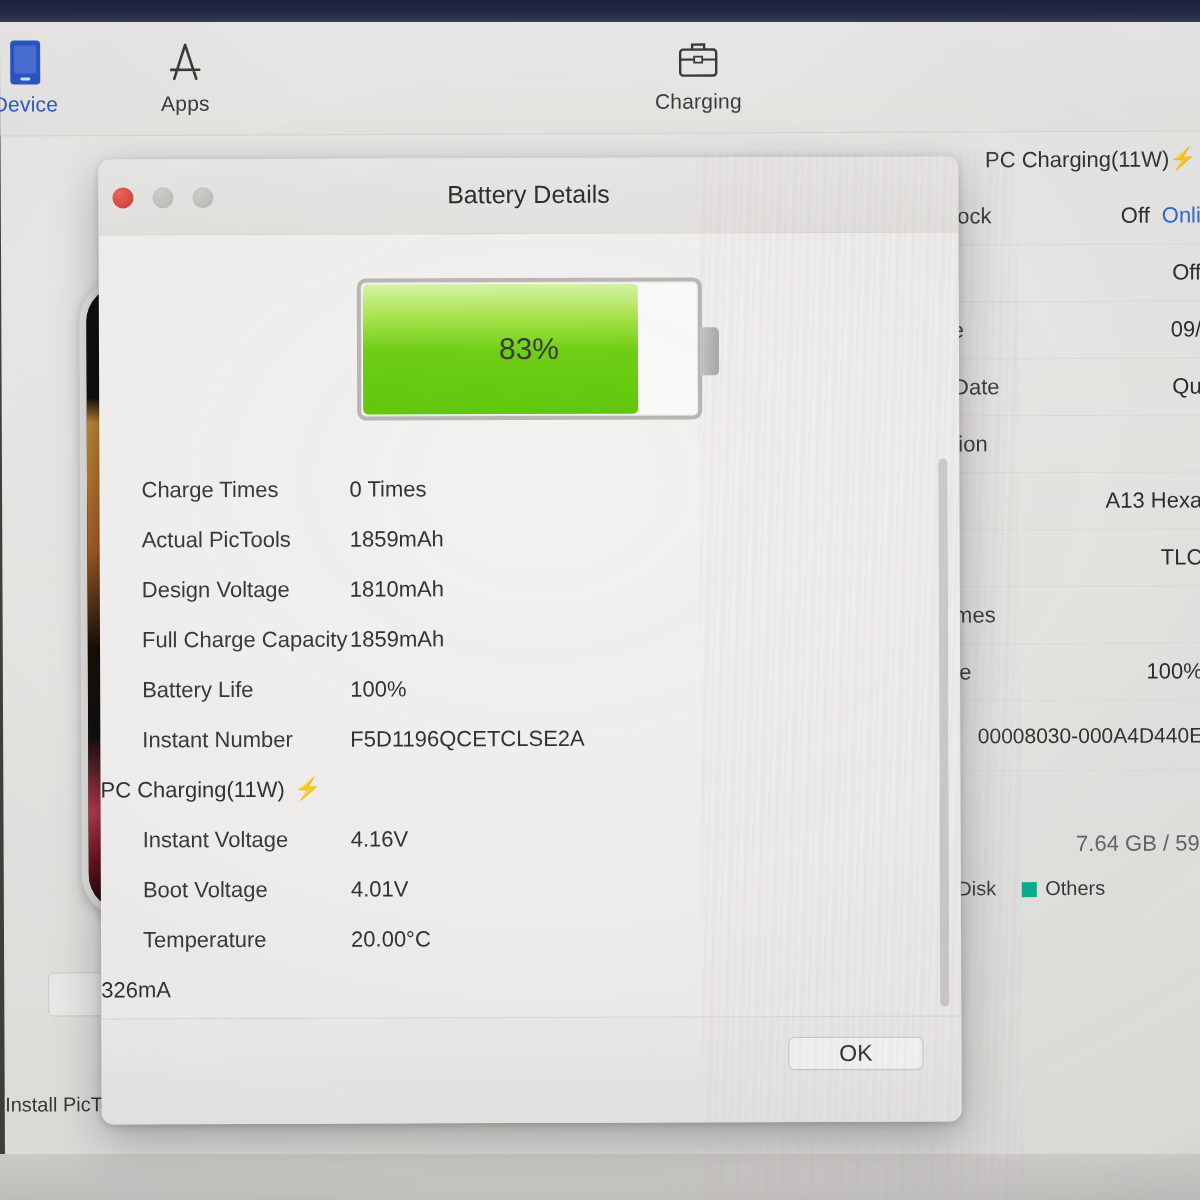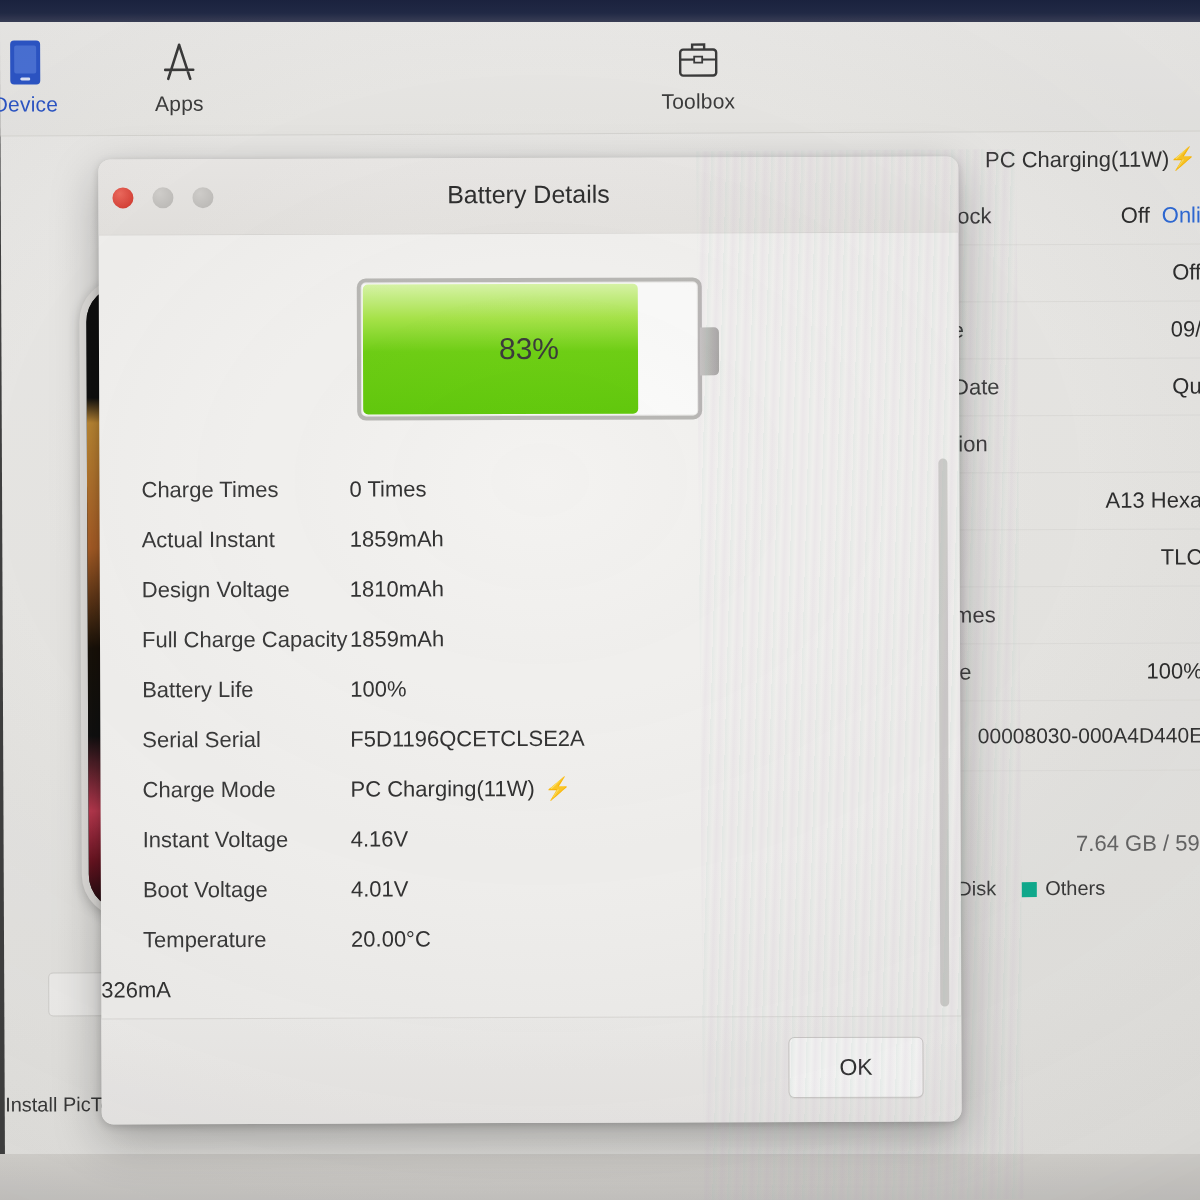--- a/index.html
+++ b/index.html
@@ -182,21 +182,21 @@
     position: absolute; right: 12px; top: 302px; width: 9px; height: 548px;
     border-radius: 5px; background: #cfcecb;
     z-index: 720;
   }
   .dlg-footer {
     position: absolute; left: 0; right: 0; bottom: 0; height: 106px;
     border-top: 1px solid #dedcd9;
     background: linear-gradient(180deg,#f1f0ee 0%, #eceae8 100%);
   }
   .ok-btn {
-    position: absolute; right: 38px; top: 20px; width: 135px; height: 61px;
+    position: absolute; right: 38px; top: 20px; width: 135px; height: 33px;
     background: #fbfbfa; border: 1px solid #ceccc9; border-radius: 6px;
     display: flex; align-items: center; justify-content: center;
     font-size: 23px; color: #2e2e2e;
     box-shadow: 0 1px 1px rgba(0,0,0,.05);
   }
 
   svg { display: block; }
 </style>
 </head>
 <body>
@@ -213,41 +213,41 @@
         <div class="ic">
           <svg width="34" height="48" viewBox="0 0 34 48">
             <rect x="2" y="2" width="30" height="44" rx="4" fill="#2c56c8"></rect>
             <rect x="6" y="7" width="22" height="28" rx="2" fill="#4a72d8"></rect>
             <rect x="12" y="39" width="10" height="3" rx="1.5" fill="#dfe6fa"></rect>
           </svg>
         </div>
         <div class="lb">Device</div>
       </div>
 
-      <div class="tb-item" style="left:104px;">
+      <div class="tb-item" style="left:110px;">
         <div class="ic">
           <svg width="44" height="46" viewBox="0 0 44 46">
             <path d="M22 6 L33 40 M22 6 L11 40 M8 31 H36" stroke="#3b3b3b" stroke-width="2.6" fill="none" stroke-linecap="round"></path>
           </svg>
         </div>
         <div class="lb">Apps</div>
       </div>
 
 
 
       <div class="tb-item" style="left:623px;">
         <div class="ic">
           <svg width="46" height="44" viewBox="0 0 46 44">
             <rect x="5" y="12" width="36" height="26" rx="3" stroke="#3b3b3b" stroke-width="2.4" fill="none"></rect>
             <path d="M17 12 V7 h12 v5" stroke="#3b3b3b" stroke-width="2.4" fill="none"></path>
             <path d="M5 22 H41" stroke="#3b3b3b" stroke-width="2.2"></path>
             <rect x="19" y="19" width="8" height="6" fill="#eceae8" stroke="#3b3b3b" stroke-width="1.8"></rect>
           </svg>
         </div>
-        <div class="lb">Toolbox</div>
+        <div class="lb">Charging</div>
       </div>
     </div>
 
     <div class="phone">
       <div class="wall"></div>
     </div>
 
     <div class="verify-btn">Verific</div>
 
     <div class="infopanel">
@@ -385,41 +385,40 @@
         <div class="nub"></div>
       </div>
     </div>
 
     <div class="rows">
       <div class="row">
         <span class="k">Charge Times</span>
         <span class="v">0 Times</span>
       </div>
       <div class="row">
-        <span class="k">Actual Instant</span>
+        <span class="k">Actual PicTools</span>
         <span class="v">1859mAh</span>
       </div>
       <div class="row">
         <span class="k">Design Voltage</span>
         <span class="v">1810mAh</span>
       </div>
       <div class="row">
         <span class="k">Full Charge Capacity</span>
         <span class="v">1859mAh</span>
       </div>
       <div class="row">
         <span class="k">Battery Life</span>
         <span class="v">100%</span>
       </div>
       <div class="row">
-        <span class="k">Serial Serial</span>
+        <span class="k">Instant Number</span>
         <span class="v">F5D1196QCETCLSE2A</span>
       </div>
       <div class="row">
-        <span class="k">Charge Mode</span>
         <span class="v">
           <span>PC Charging(11W)</span>
           <span class="bolt">⚡</span>
         </span>
       </div>
       <div class="row">
         <span class="k">Instant Voltage</span>
         <span class="v">4.16V</span>
       </div>
       <div class="row">

